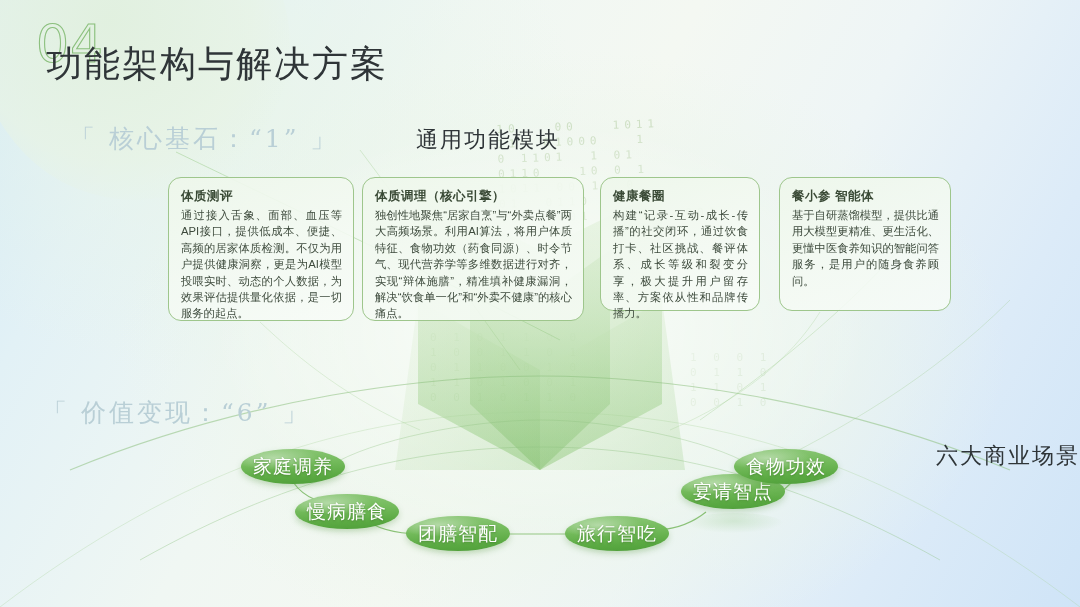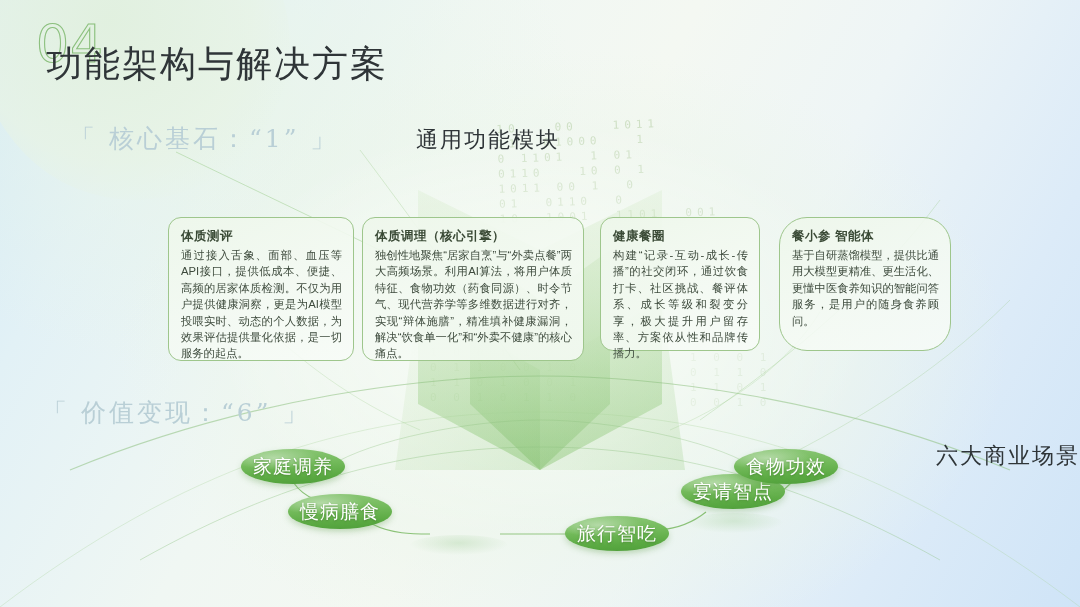--- a/index.html
+++ b/index.html
@@ -72,55 +72,54 @@
   }
 
   
   .card{
     position:absolute;
     border:1px solid #9ec68c;
     border-radius:13px;
     background:linear-gradient(160deg,rgba(238,247,235,0.93) 0%,rgba(244,250,243,0.88) 55%,rgba(248,252,248,0.84) 100%);
     box-sizing:border-box;
     padding:10px 11px 10px 12px;
-    margin-top:40px;
   }
   .card-title{
     font-size:12.5px;color:#3a4a36;font-weight:bold;
     letter-spacing:.5px;margin-bottom:3px;line-height:16px;
   }
   .card-body{
     font-size:11.3px;color:#3d4a3c;line-height:16.4px;
     letter-spacing:0px;text-align:justify;
   }
   #card1{left:168px;top:177px;width:186px;height:144px;}
   #card2{left:362px;top:177px;width:222px;height:144px;}
   #card3{left:600px;top:177px;width:160px;height:134px;}
-  #card4{left:779px;top:177px;width:172px;height:134px;border-radius:28px;}
+  #card4{left:779px;top:177px;width:172px;height:134px;}
 
   
   .pill{
     position:absolute;
     border-radius:50%;
     display:flex;align-items:center;justify-content:center;
     color:#ffffff;font-size:19px;letter-spacing:1px;
     font-family:Liberation Serif, serif;
     text-shadow:0 1px 2px rgba(60,110,40,0.55);
     background:
       radial-gradient(ellipse 70% 55% at 32% 26%, rgba(255,255,255,0.42) 0%, rgba(255,255,255,0) 60%),
       linear-gradient(177deg,#8ec87a 0%,#74bb5c 42%,#5aa942 78%,#4f9e3a 100%);
     box-shadow:0 3px 6px rgba(90,150,70,0.28);
   }
   .pill-shadow{
     position:absolute;border-radius:50%;
     background:radial-gradient(ellipse at 50% 40%, rgba(150,200,140,0.30) 0%, rgba(150,200,140,0) 72%);
   }
   #p1{left:241px;top:449px;width:104px;height:35px;}
   #p1s{left:245px;top:468px;width:98px;height:20px;}
-  #p2{left:288px;top:494px;width:104px;height:35px;}
+  #p2{left:295px;top:494px;width:104px;height:35px;}
   #p2s{left:292px;top:513px;width:98px;height:20px;}
   #p3{left:406px;top:516px;width:104px;height:35px;}
   #p3s{left:410px;top:535px;width:98px;height:20px;}
   #p4{left:565px;top:516px;width:104px;height:35px;}
   #p4s{left:569px;top:535px;width:98px;height:20px;}
   #p5{left:681px;top:474px;width:104px;height:35px;}
   #p5s{left:685px;top:513px;width:98px;height:20px;}
   #p6{left:734px;top:449px;width:104px;height:35px;}
   #p6s{left:738px;top:468px;width:98px;height:20px;}
 </style>
@@ -230,20 +229,21 @@
     <div class="card-body">基于自研蒸馏模型，提供比通用大模型更精准、更生活化、更懂中医食养知识的智能问答服务，是用户的随身食养顾问。</div>
   </div>
 
   <div class="pill-shadow" id="p1s"></div>
   <div class="pill" id="p1">家庭调养</div>
 
   <div class="pill-shadow" id="p2s"></div>
   <div class="pill" id="p2">慢病膳食</div>
 
   <div class="pill-shadow" id="p3s"></div>
+  <div class="pill" id="p3">团膳智配</div>
 
   <div class="pill-shadow" id="p4s"></div>
   <div class="pill" id="p4">旅行智吃</div>
 
   <div class="pill-shadow" id="p5s"></div>
   <div class="pill" id="p5">宴请智点</div>
 
   <div class="pill-shadow" id="p6s"></div>
   <div class="pill" id="p6">食物功效</div>
 

